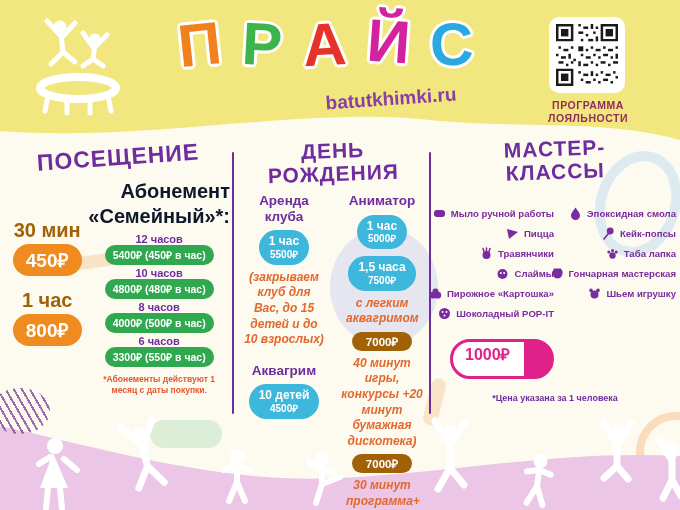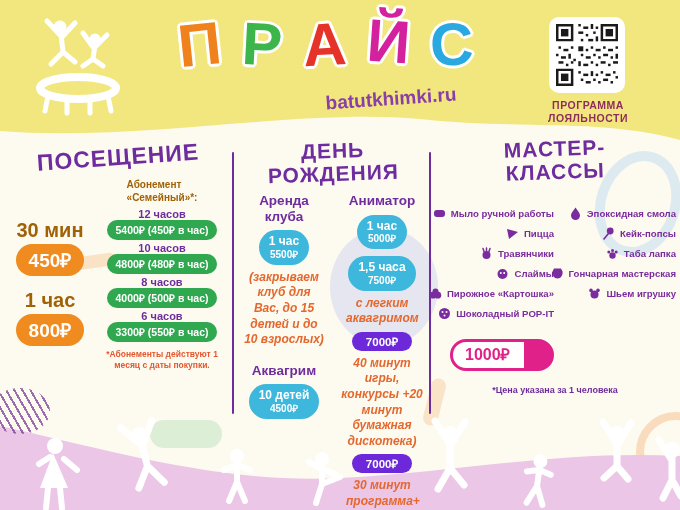--- a/index.html
+++ b/index.html
@@ -35,30 +35,30 @@
   h2{margin:0;color:#6e2c9e;text-align:center;font-weight:bold;}
   .h-visit{font-size:23px;letter-spacing:1px;transform:rotate(-4deg);margin-top:6px;}
   .h-bday,.h-ws{font-size:21px;line-height:1.08;letter-spacing:1px;transform:rotate(-2deg);}
   
   .pill{display:inline-block;border-radius:999px;color:#fff;font-weight:bold;text-align:center;}
   .pill-orange{background:#ef8b1f;font-size:19px;padding:3px 13px;}
   .pill-green{background:#2fa84f;font-size:10.5px;padding:3px 8px;white-space:nowrap;}
   .pill-teal{background:#3db7dc;padding:4px 10px;line-height:1.2;}
   .pill-teal .l{display:block;font-size:12px;}
   .pill-teal .p{display:block;font-size:10px;}
-  .pill-teal-sm{background:#6d28d9;font-size:11.5px;padding:2px 14px;}
+  .pill-teal-sm{background:#a16207;font-size:11.5px;padding:2px 14px;}
   .pill-magenta{color:#e0218a;font-size:16px;font-weight:bold;border:3px solid #e0218a;
-      border-radius:999px;padding:1px 24px 3px 12px;display:inline-block;
+      border-radius:999px;padding:1px 24px 11px 12px;display:inline-block;
       background:linear-gradient(90deg,#fff 72%,#e0218a 72%);}
   
   .visit-body{display:flex;margin-top:8px;}
   .walkin{width:88px;padding-top:40px;display:flex;flex-direction:column;gap:13px;align-items:center;}
   .walkin-label{font-size:20px;font-weight:bold;color:#a16207;margin-bottom:2px;text-align:center;}
   .subs{flex:1;display:flex;flex-direction:column;align-items:center;}
-  .subs-title{font-size:10px;font-weight:bold;color:#a16207;text-align:left;line-height:1.25;margin-bottom:2px;}
+  .subs-title{font-size:20px;font-weight:bold;color:#0f172a;text-align:right;line-height:1.25;margin-bottom:2px;}
   .subs-row{text-align:center;margin-top:2px;}
   .subs-label{font-size:11px;font-weight:bold;color:#6e2c9e;}
   .footnote-orange{font-size:8.5px;font-weight:bold;color:#e4572e;text-align:center;
                    line-height:1.3;margin-top:7px;}
   
   .bday-body{display:flex;gap:12px;margin-top:8px;justify-content:center;}
   .bday-sub{width:86px;display:flex;flex-direction:column;align-items:center;}
   .subtitle{font-size:13.5px;font-weight:bold;color:#6e2c9e;text-align:center;line-height:1.15;margin-bottom:6px;}
   .note{font-size:12px;font-weight:bold;color:#e4682e;text-align:center;line-height:1.3;margin:5px 0;font-style:italic;}
   .mt10{margin-top:10px;}

